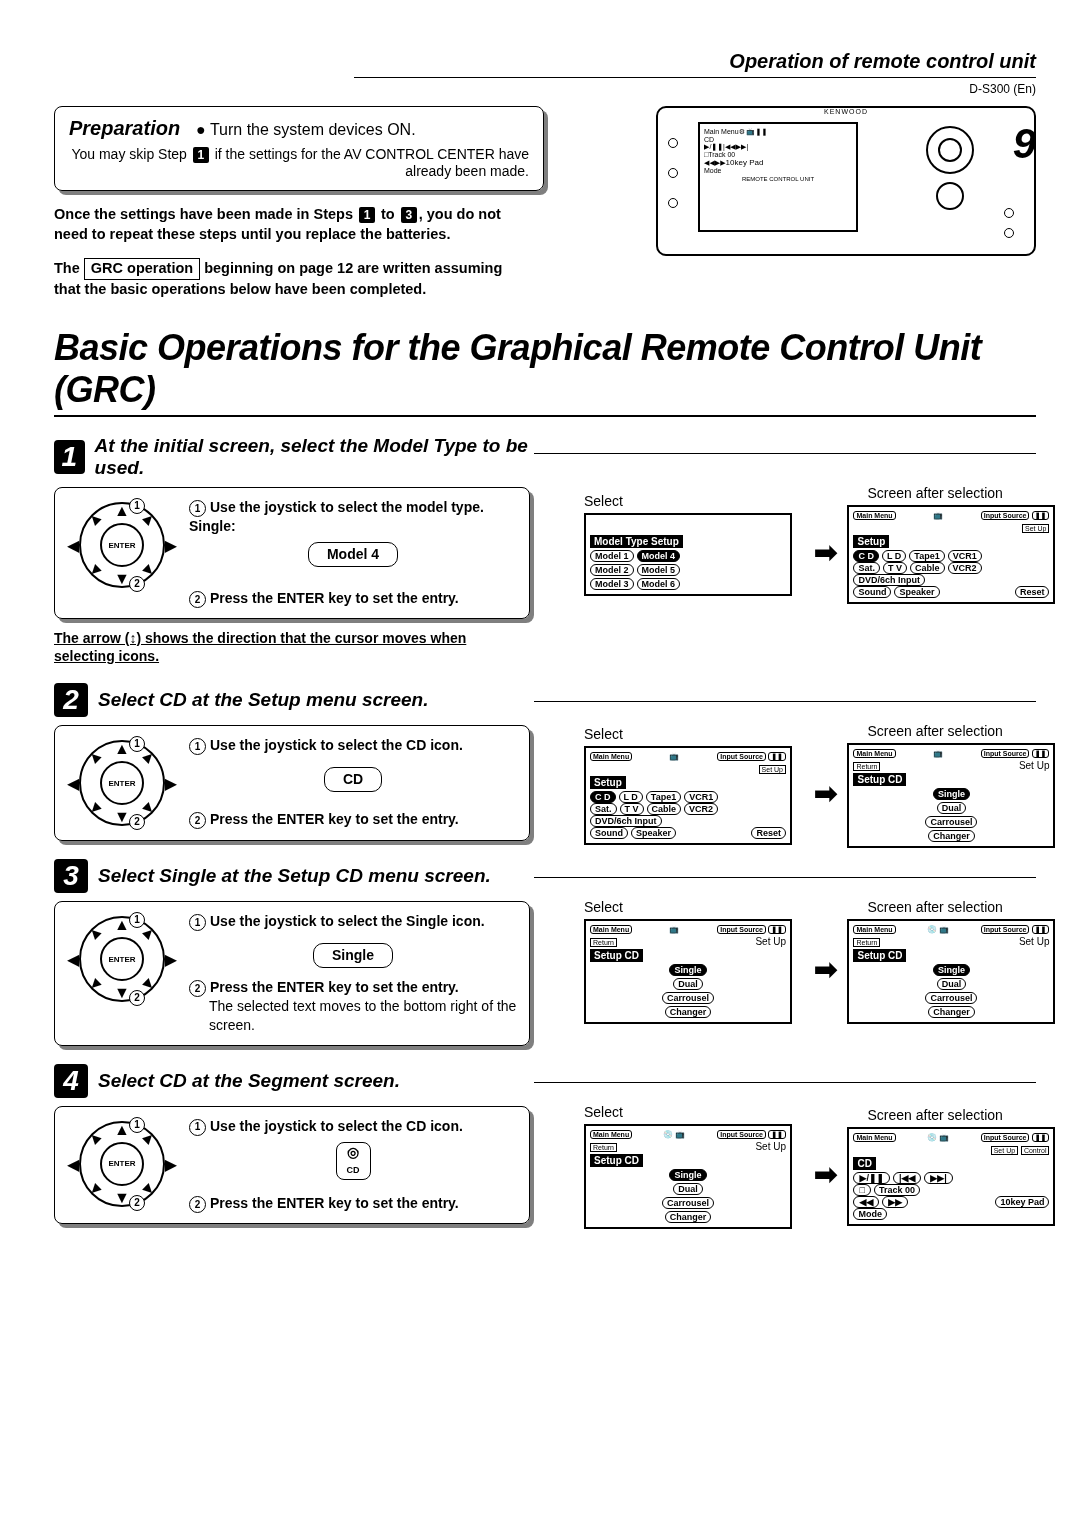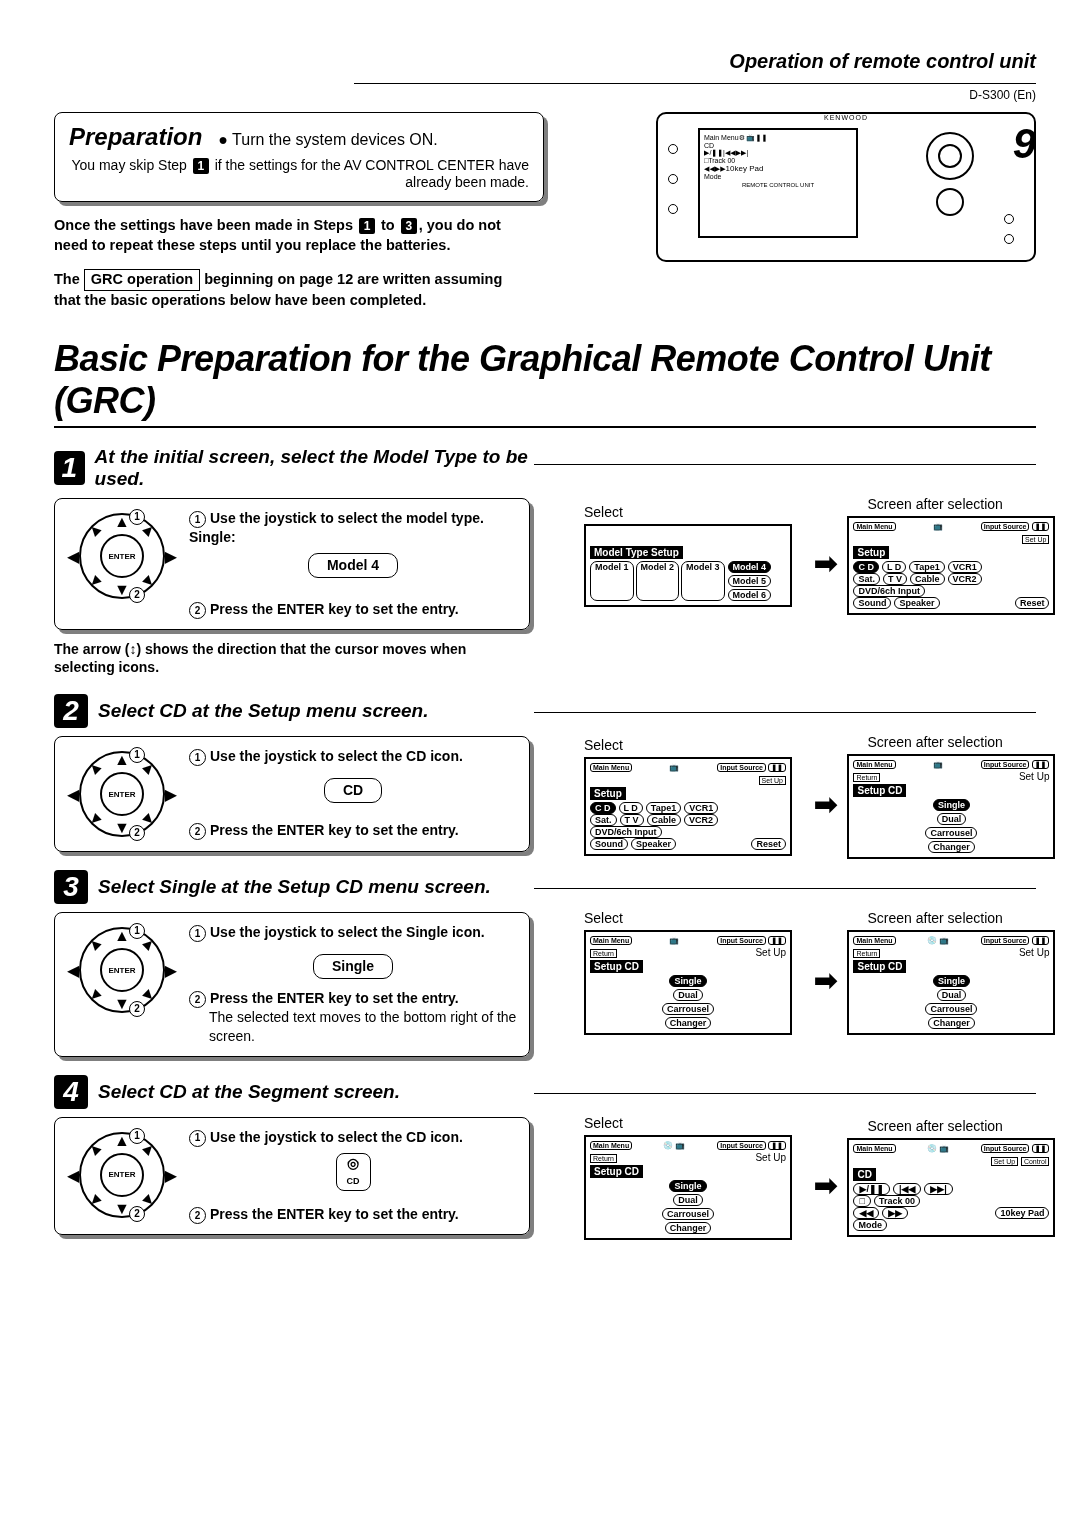--- a/index.html
+++ b/index.html
@@ -11,21 +11,21 @@
     width: 1080px;
     box-sizing: border-box;
     color: #000;
     background: #fff;
   }
   .header-right {
     text-align: right;
     font-style: italic;
     font-weight: bold;
     border-bottom: 1px solid #000;
-    padding-bottom: 10px;
+    padding-bottom: 4px;
     margin-left: 300px;
     font-size: 20px;
   }
   .model-code {
     text-align: right;
     font-size: 12px;
     margin-top: 4px;
   }
   .page-num {
     position: absolute;
@@ -45,21 +45,21 @@
     border: 1px solid #000;
     border-radius: 8px;
     box-shadow: 4px 4px 0 rgba(0,0,0,.5);
     padding: 10px 14px;
     width: 460px;
     font-size: 14px;
   }
   .prep-title {
     font-style: italic;
     font-weight: bold;
-    font-size: 24px;
+    font-size: 20px;
     display: inline-block;
     margin-right: 12px;
   }
   .bullet { font-size: 16px; }
   .step-note { font-size: 14px; margin-top: 6px; line-height: 1.2; text-align: right; }
   .numbox {
     display:inline-flex;width:16px;height:16px;background:#000;color:#fff;
     font-weight:bold;font-size:12px;align-items:center;justify-content:center;
     border-radius:2px;vertical-align:middle;margin:0 2px;
   }
@@ -110,21 +110,21 @@
   .arrow.se{bottom:6px;right:6px;transform:rotate(135deg);}
   .arrow.sw{bottom:6px;left:6px;transform:rotate(-135deg);}
   .circ-label{position:absolute;width:14px;height:14px;border:1px solid #000;border-radius:50%;font-size:10px;font-weight:bold;line-height:14px;background:#fff;}
   .circ1{top:-6px;right:18px;} .circ2{bottom:-6px;right:18px;}
   .step-text { flex:1; font-size:14px; line-height:1.35;}
   .small-circ {display:inline-flex;width:15px;height:15px;border:1px solid #000;border-radius:50%;font-size:10px;font-weight:bold;align-items:center;justify-content:center;margin-right:4px;vertical-align:middle;}
   .pill {
     display:inline-block;border:1.5px solid #000;border-radius:10px;padding:2px 18px;
     font-weight:bold;margin-top:6px;
   }
-  .footnote {font-size:14px;font-weight:bold;margin-top:10px;line-height:1.3;}
+  .footnote {font-size:14px;font-weight:bold;margin-top:10px;line-height:1.3;text-decoration:underline;}
   .screens-row { position:absolute; left:530px; display:flex; gap:10px; align-items:center; width:500px; }
   .scr-col { width:220px; }
   .scr-label { font-size:14px; margin-bottom:4px; }
   .scr-label.right{margin-left:20px;}
   .screen {
     border:2px solid #000;width:208px;padding:4px;font-size:10px;
     background:#fff;box-sizing:border-box;
   }
   .screen .bar {background:#000;color:#fff;padding:1px 4px;font-weight:bold;font-size:10px;margin:2px 0;display:inline-block;}
   .screen .row{display:flex;gap:3px;flex-wrap:wrap;}
@@ -199,21 +199,21 @@
     <div class="wheel"></div>
     <div class="wheel2"></div>
     <span class="dot" style="right:20px;top:100px;"></span>
     <span class="dot" style="right:20px;top:120px;"></span>
     <span class="dot" style="left:10px;top:30px;"></span>
     <span class="dot" style="left:10px;top:60px;"></span>
     <span class="dot" style="left:10px;top:90px;"></span>
   </div>
 </div>
 
-<div class="main-title">Basic Preparation for the Graphical Remote Control Unit (GRC)</div>
+<div class="main-title">Basic Operations for the Graphical Remote Control Unit (GRC)</div>
 
 <div class="step-row anchor">
   <div class="step-head-wrap">
     <div class="step-head" style="width:480px;">
       <div class="step-big-num">1</div>
       <div>At the initial screen, select the Model Type to be used.</div>
     </div>
     <div style="flex:1;border-top:1px solid #000;margin-top:18px;"></div>
   </div>
   <div class="step-body">
@@ -239,21 +239,21 @@
     </div>
   </div>
   <div class="footnote" style="width:450px;">The arrow (↕) shows the direction that the cursor moves when selecting icons.</div>
 
   <div class="screens-row" style="top:50px;">
     <div class="scr-col">
       <div class="scr-label">Select</div>
       <div class="screen" style="padding-top:18px;">
         <div class="bar">Model Type Setup</div>
         <div class="row">
-          <div style="display:flex;flex-direction:row;gap:2px;">
+          <div style="display:flex;flex-direction:column;gap:2px;">
             <span class="btn">Model 1</span>
             <span class="btn">Model 2</span>
             <span class="btn">Model 3</span>
           </div>
           <div style="display:flex;flex-direction:column;gap:2px;">
             <span class="btn filled">Model 4</span>
             <span class="btn">Model 5</span>
             <span class="btn">Model 6</span>
           </div>
         </div>

